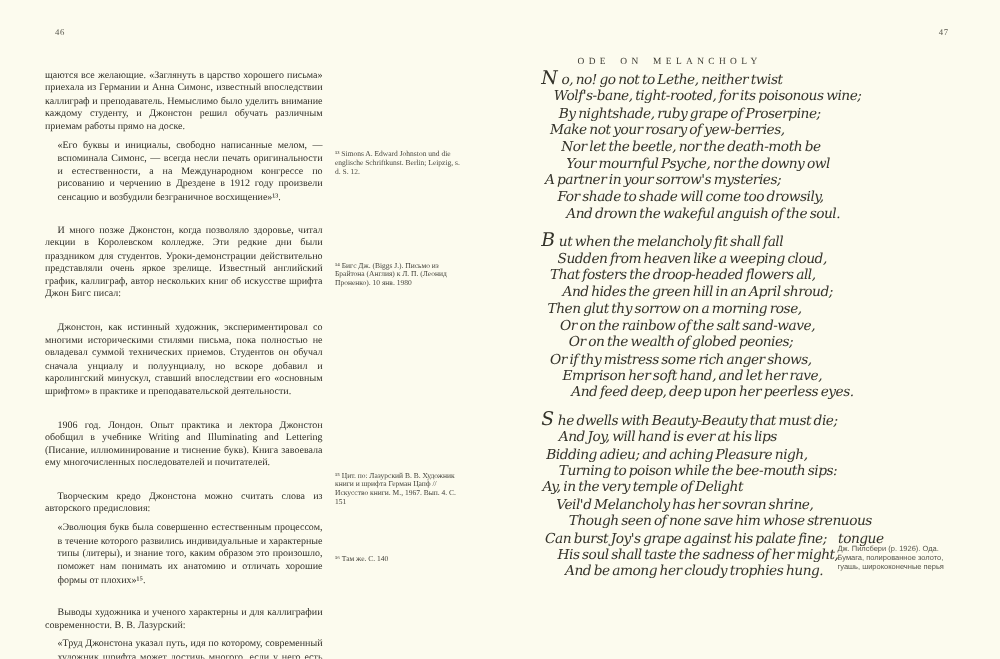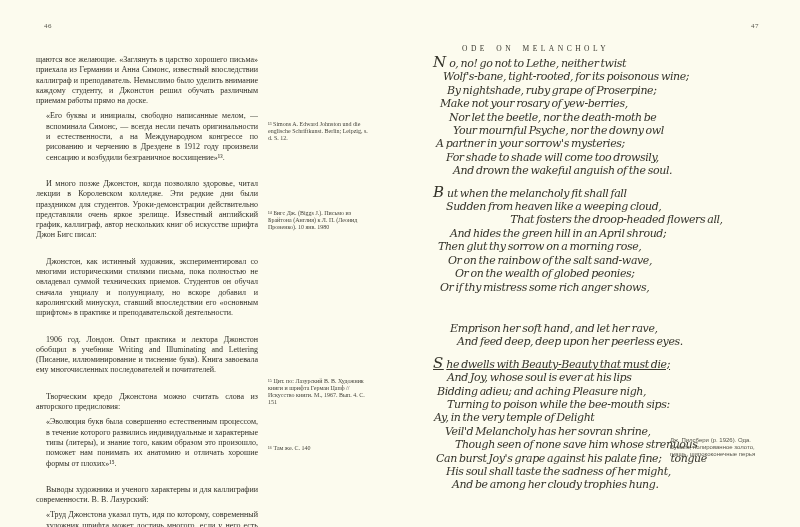--- a/index.html
+++ b/index.html
@@ -95,32 +95,32 @@
         <div class="poem-line" style="padding-left: 7px;">Make not your rosary of yew-berries,</div>
         <div class="poem-line" style="padding-left: 16px;">Nor let the beetle, nor the death-moth be</div>
         <div class="poem-line" style="padding-left: 20px;">Your mournful Psyche, nor the downy owl</div>
         <div class="poem-line" style="padding-left: 3px;">A partner in your sorrow's mysteries;</div>
         <div class="poem-line" style="padding-left: 13px;">For shade to shade will come too drowsily,</div>
         <div class="poem-line" style="padding-left: 20px;">And drown the wakeful anguish of the soul.</div>
       </div>
       <div class="stanza">
         <div class="poem-line" style="padding-left: 0px;"><span class="initial">B</span>ut when the melancholy fit shall fall</div>
         <div class="poem-line" style="padding-left: 13px;">Sudden from heaven like a weeping cloud,</div>
-        <div class="poem-line" style="padding-left: 7px; text-align: center;">That fosters the droop-headed flowers all,</div>
+        <div class="poem-line" style="padding-left: 7px;">That fosters the droop-headed flowers all,</div>
         <div class="poem-line" style="padding-left: 17px;">And hides the green hill in an April shroud;</div>
         <div class="poem-line" style="padding-left: 5px;">Then glut thy sorrow on a morning rose,</div>
         <div class="poem-line" style="padding-left: 15px;">Or on the rainbow of the salt sand-wave,</div>
         <div class="poem-line" style="padding-left: 22px;">Or on the wealth of globed peonies;</div>
         <div class="poem-line" style="padding-left: 7px;">Or if thy mistress some rich anger shows,</div>
-        <div class="poem-line" style="padding-left: 17px; margin-top: 28px;">Emprison her soft hand, and let her rave,</div>
+        <div class="poem-line" style="padding-left: 17px;">Emprison her soft hand, and let her rave,</div>
         <div class="poem-line" style="padding-left: 24px;">And feed deep, deep upon her peerless eyes.</div>
       </div>
       <div class="stanza">
-        <div class="poem-line" style="padding-left: 0px; text-decoration: underline;"><span class="initial">S</span>he dwells with Beauty-Beauty that must die;</div>
-        <div class="poem-line" style="padding-left: 14px;">And Joy, whose soul is ever at his lips</div>
+        <div class="poem-line" style="padding-left: 0px;"><span class="initial">S</span>he dwells with Beauty-Beauty that must die;</div>
+        <div class="poem-line" style="padding-left: 14px;">And Joy, will hand is ever at his lips</div>
         <div class="poem-line" style="padding-left: 4px;">Bidding adieu; and aching Pleasure nigh,</div>
         <div class="poem-line" style="padding-left: 14px;">Turning to poison while the bee-mouth sips:</div>
         <div class="poem-line" style="padding-left: 1px;">Ay, in the very temple of Delight</div>
         <div class="poem-line" style="padding-left: 12px;">Veil'd Melancholy has her sovran shrine,</div>
         <div class="poem-line" style="padding-left: 22px;">Though seen of none save him whose strenuous</div>
         <div class="poem-line" style="padding-left: 3px;">Can burst Joy's grape against his palate fine;<span class="inserted-word">tongue</span></div>
         <div class="poem-line" style="padding-left: 13px;">His soul shall taste the sadness of her might,</div>
         <div class="poem-line" style="padding-left: 19px;">And be among her cloudy trophies hung.</div>
       </div>
     </div>

